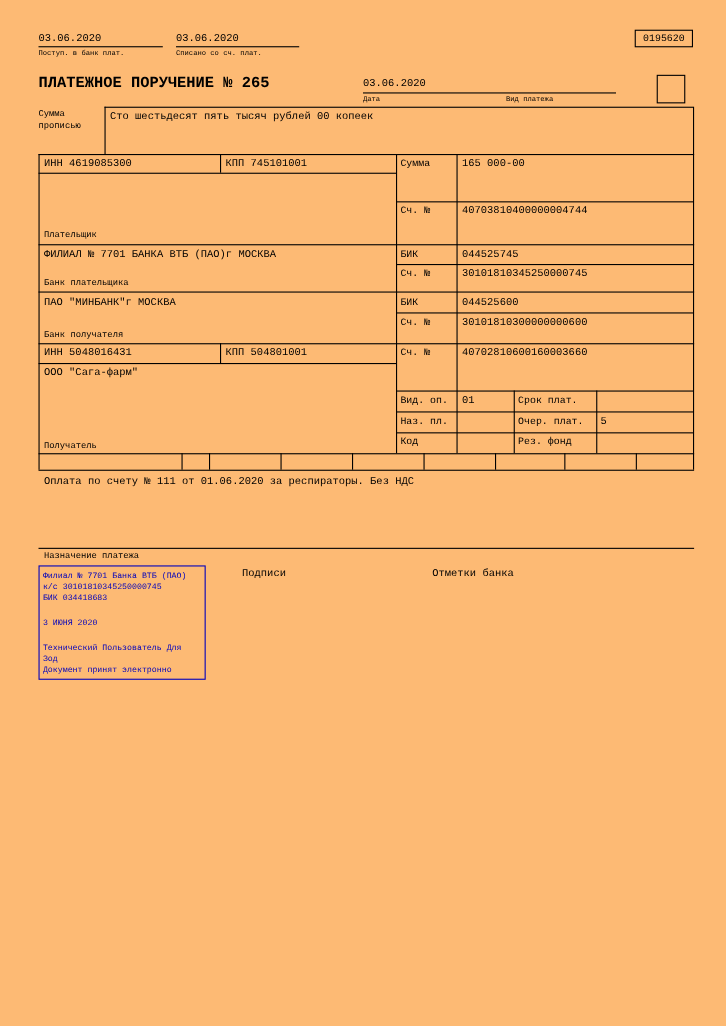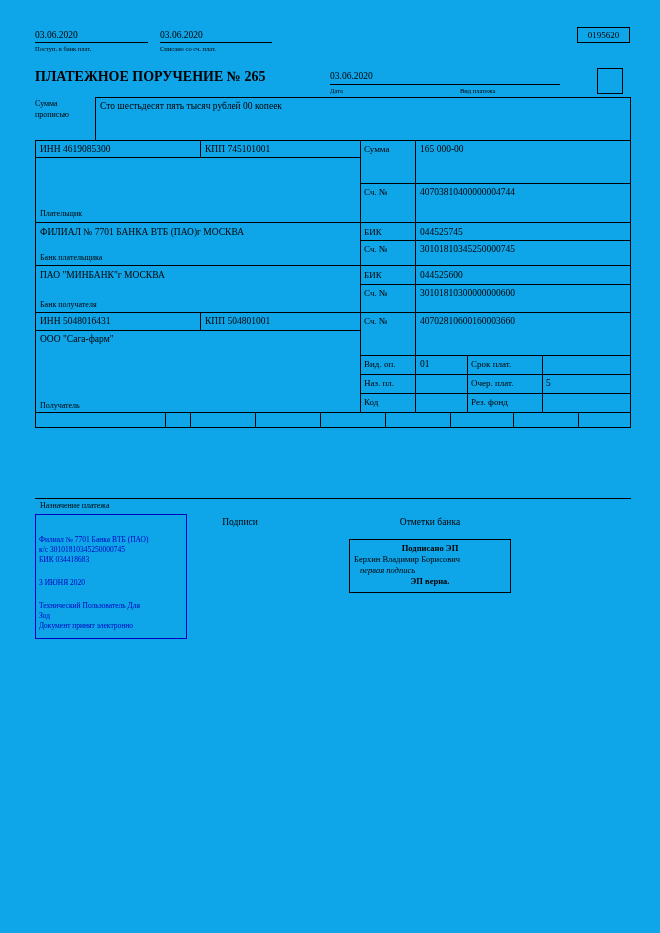--- a/index.html
+++ b/index.html
@@ -1,38 +1,38 @@
 <!DOCTYPE html>
 <html><head>
 <meta charset="utf-8">
 <style>
   html,body{margin:0;padding:0;background:#e8e8e8;}
   .page{
     position:relative;width:660px;height:933px;margin:0 auto;
-    background:#0ea5e9;color:#000;
-    font-family:Liberation Serif, serif;
+    background:#fdba74;color:#000;
+    font-family:Liberation Mono, monospace;
     overflow:hidden;
   }
   .hl,.vl{position:absolute;background:#000;}
   .hl{height:1px;}
   .vl{width:1px;}
   .tx{position:absolute;white-space:nowrap;font-size:9.5px;line-height:12px;}
   .lb{position:absolute;white-space:nowrap;font-size:9px;line-height:11px;}
   .sm{position:absolute;white-space:nowrap;font-size:8px;line-height:9px;}
   .xxs{position:absolute;white-space:nowrap;font-size:6.5px;line-height:8px;}
   .wrap{position:absolute;font-size:9.5px;line-height:13px;}
   .title{position:absolute;white-space:nowrap;font-weight:bold;font-size:14px;line-height:13px;}
   .box{position:absolute;border:1px solid #000;box-sizing:border-box;}
   .formcode{left:577px;top:27px;width:53px;height:16px;font-size:9px;line-height:14px;text-align:center;}
   .ptbox{left:597px;top:68px;width:26px;height:26px;}
   .center{text-align:center;}
   .stamp{
-    position:absolute;left:35px;top:514px;width:152px;height:125px;
+    position:absolute;left:35px;top:514px;width:152px;height:104px;
     border:1px solid #0000bd;box-sizing:border-box;color:#0000bd;
-    font-size:7.5px;line-height:10px;padding:20px 3px;
+    font-size:7.5px;line-height:10px;padding:4px 3px;
   }
   .stamp .gap{margin-top:13px;}
   .esign{
     position:absolute;left:349px;top:539px;width:162px;height:54px;
     border:1px solid #000;box-sizing:border-box;
     font-size:8.5px;line-height:11px;padding:3px 4px;
   }
   .esign .t{font-weight:bold;text-align:center;}
   .esign .i{font-style:italic;margin-left:6px;}
 </style>
@@ -130,36 +130,31 @@
   <div class="vl" style="left:165px;top:412px;height:15px"></div>
   <div class="vl" style="left:190px;top:412px;height:15px"></div>
   <div class="vl" style="left:255px;top:412px;height:15px"></div>
   <div class="vl" style="left:320px;top:412px;height:15px"></div>
   <div class="vl" style="left:385px;top:412px;height:15px"></div>
   <div class="vl" style="left:450px;top:412px;height:15px"></div>
   <div class="vl" style="left:513px;top:412px;height:15px"></div>
   <div class="vl" style="left:578px;top:412px;height:15px"></div>
   <div class="hl" style="left:35px;top:427px;width:596px"></div>
 
+  <div class="tx" style="left:40px;top:432px">Оплата по счету № 111 от 01.06.2020 за респираторы. Без НДС</div>
   <div class="hl" style="left:35px;top:498px;width:596px"></div>
   <div class="sm" style="left:40px;top:501px">Назначение платежа</div>
 
   <div class="tx center" style="left:180px;top:516px;width:120px">Подписи</div>
   <div class="tx center" style="left:355px;top:516px;width:150px">Отметки банка</div>
 
   <div class="stamp">
     <div>Филиал № 7701 Банка ВТБ (ПАО)</div>
     <div>к/с 30101810345250000745</div>
     <div>БИК 034418683</div>
     <div class="gap">3 ИЮНЯ 2020</div>
     <div class="gap">Технический Пользователь Для</div>
     <div>Зод</div>
     <div>Документ принят электронно</div>
   </div>
 
-  <div class="esign">
-    <div class="t">Подписано ЭП</div>
-    <div>Берхин Владимир Борисович</div>
-    <div class="i">первая подпись</div>
-    <div class="t">ЭП верна.</div>
-  </div>
 
 </div>
 
 </body></html>

